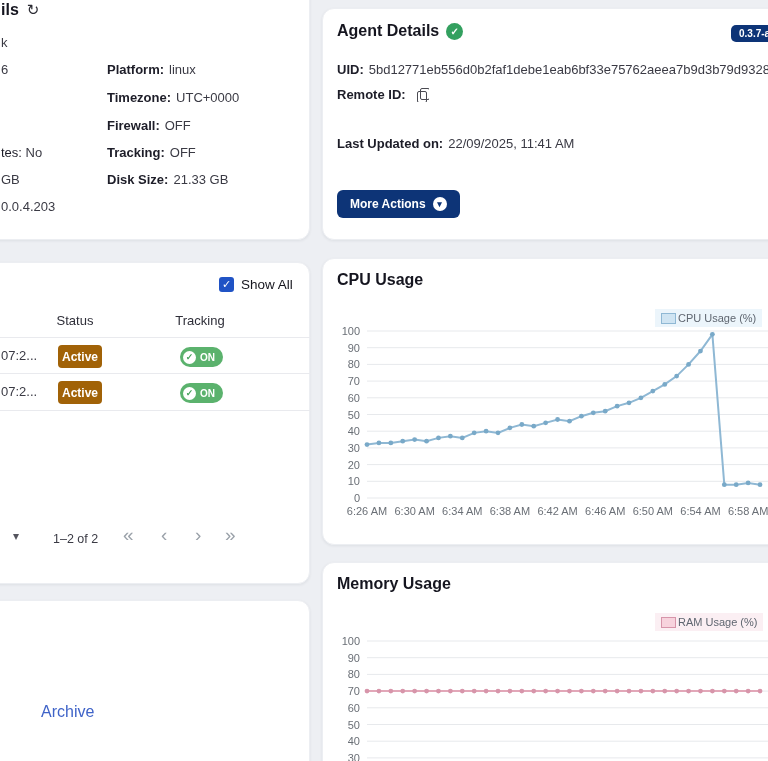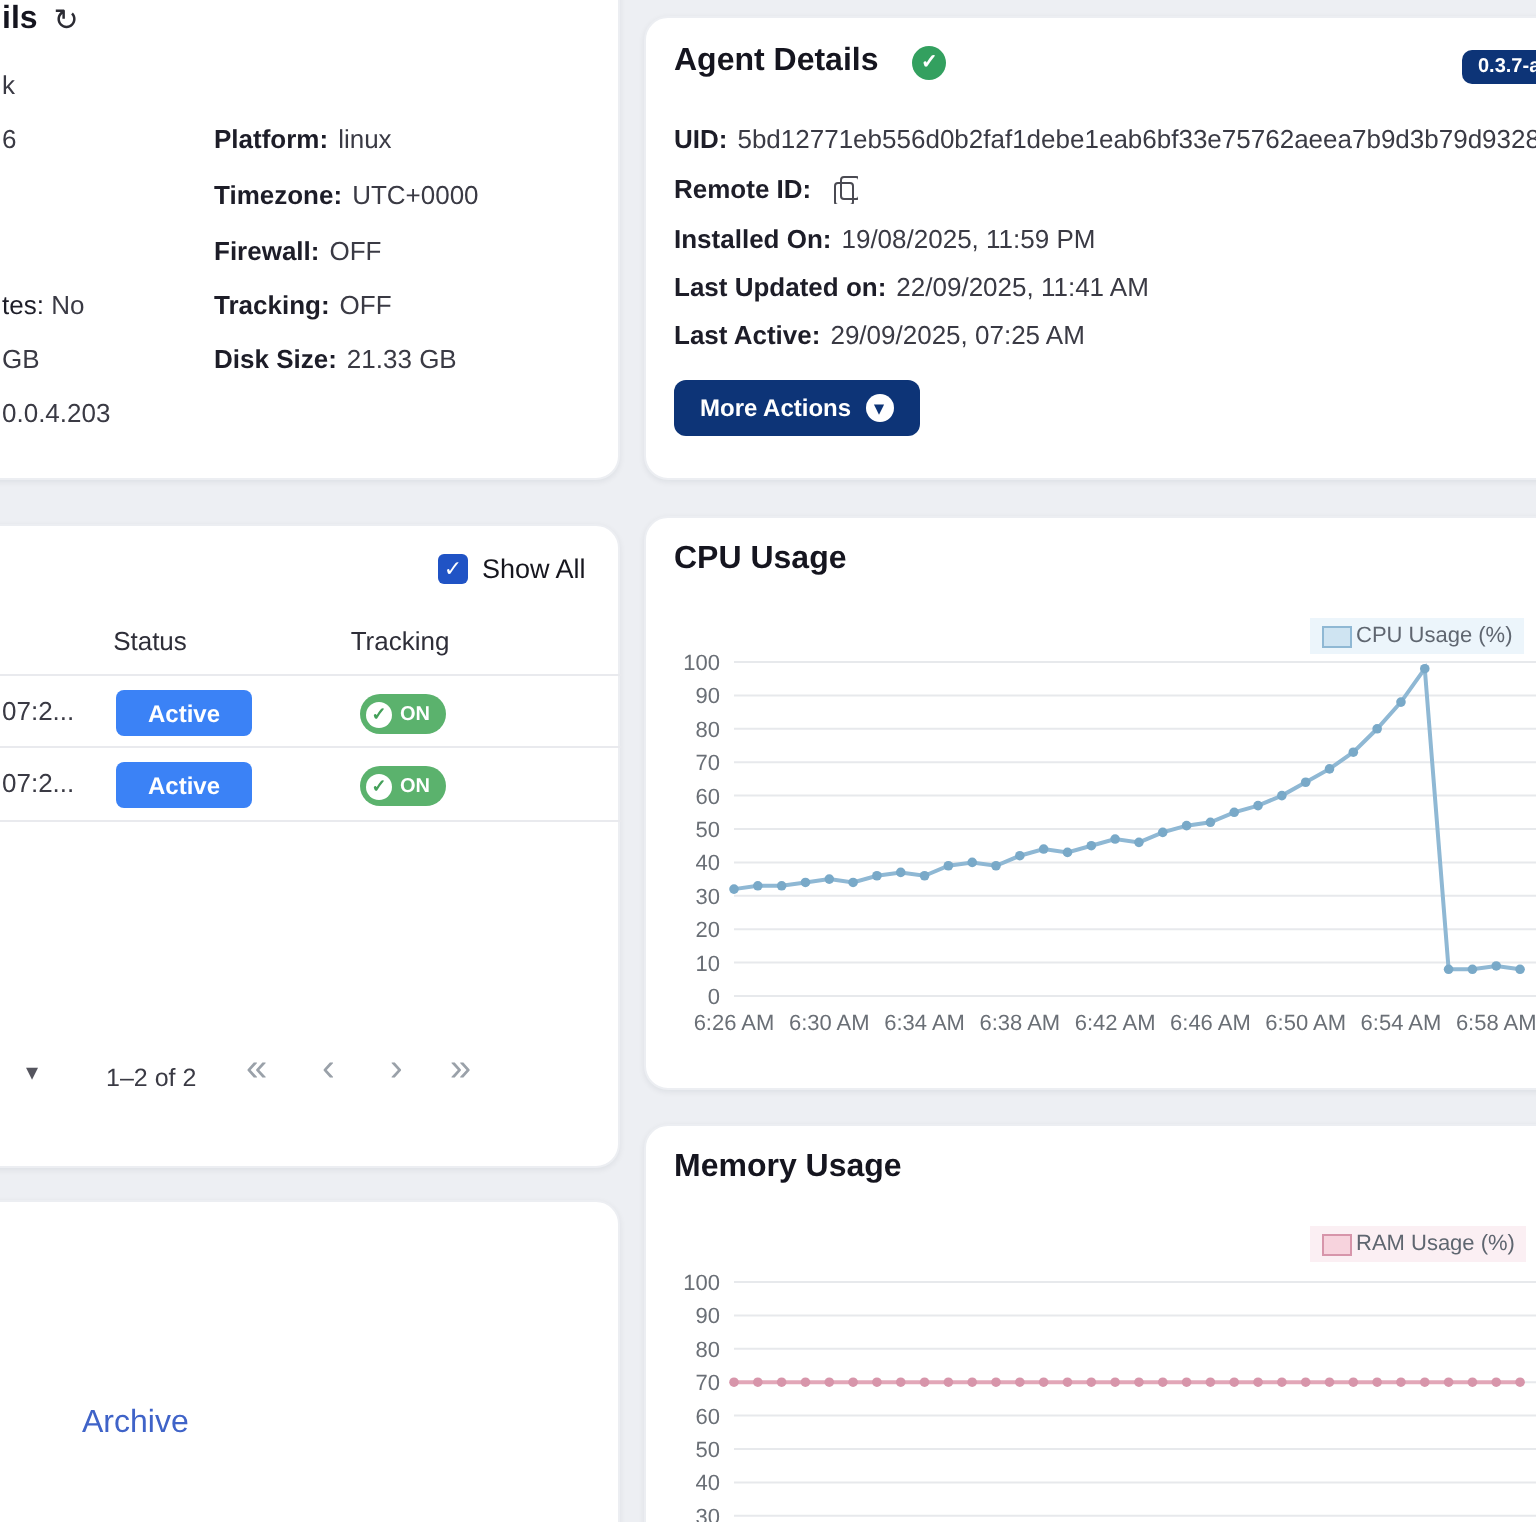--- a/index.html
+++ b/index.html
@@ -12,21 +12,21 @@
   .host-title{position:absolute;left:140px;top:16px;display:flex;align-items:center;gap:8px;
               font-size:16px;font-weight:700;color:#15151f}
   .refresh{font-size:15px;font-weight:400;color:#2b2b33;cursor:pointer}
   .frag{position:absolute;left:140px;font-size:13px;color:#3a3a44;white-space:nowrap}
   .frag b{font-weight:400;color:#1d1d28}
   .drow{position:absolute;left:246px;font-size:13px;white-space:nowrap}
   .lbl{font-weight:700;color:#1d1d28;margin-right:5px}
   .val{color:#3a3a44}
 
   
-  .agent-title{position:absolute;left:14px;top:13px;display:flex;align-items:center;gap:17px;
+  .agent-title{position:absolute;left:14px;top:13px;display:flex;align-items:center;gap:7px;
                font-size:16px;font-weight:700;color:#15151f}
   .ccheck{display:inline-flex;width:17px;height:17px;border-radius:50%;background:#33a05f;color:#fff;
           font-size:10px;align-items:center;justify-content:center;font-weight:700}
   .vbadge{position:absolute;left:408px;top:16px;background:#0d3477;color:#fff;font-size:10px;
           font-weight:700;padding:3px 8px;border-radius:5px;white-space:nowrap}
   .arow{position:absolute;left:14px;font-size:13px;white-space:nowrap;max-width:448px;overflow:hidden;
         display:flex;align-items:center}
   .copy{position:relative;width:12px;height:14px;display:inline-block;margin-left:6px;cursor:pointer}
   .copy::before,.copy::after{content:"";position:absolute;border:1.4px solid #4a4a52;border-radius:2px;
         width:8px;height:10px}
@@ -40,22 +40,22 @@
   .mcirc{width:14px;height:14px;border-radius:50%;background:#fff;color:#0d3477;font-size:9px;
          display:flex;align-items:center;justify-content:center;font-weight:700;line-height:1}
 
   
   .cbx{position:absolute;left:358px;top:14px;width:15px;height:15px;background:#2053c5;border-radius:3px;
        color:#fff;font-size:11px;display:flex;align-items:center;justify-content:center;cursor:pointer}
   .cbx-label{position:absolute;left:380px;top:14px;font-size:13.5px;color:#16161e}
   .th{position:absolute;top:50px;font-size:13px;color:#2e2e38;font-weight:500;text-align:center}
   .hr{position:absolute;left:0;width:450px;height:1px;background:#e9eaee}
   .rtime{position:absolute;left:140px;font-size:13px;color:#3a3a44;white-space:nowrap}
-  .badge-active{position:absolute;display:flex;align-items:center;justify-content:center;width:68px;
-       height:23px;background:#3b82f6;border-radius:4px;color:#fff;font-size:12px;font-weight:700}
+  .badge-active{position:absolute;display:flex;align-items:center;justify-content:center;width:44px;
+       height:23px;background:#a16207;border-radius:4px;color:#fff;font-size:12px;font-weight:700}
   .onpill{position:absolute;display:flex;align-items:center;gap:4px;height:20px;padding:0 8px 0 3px;
        background:#5bb26d;border-radius:11px}
   .oncheck{width:13px;height:13px;background:#fff;border-radius:50%;color:#44a05a;font-size:9px;
        display:flex;align-items:center;justify-content:center;font-weight:700;line-height:1}
   .ontext{color:#fff;font-size:10px;font-weight:700}
   .pgcaret{position:absolute;left:152px;top:266px;font-size:12px;color:#55555e;cursor:pointer}
   .pgtext{position:absolute;left:192px;top:269px;font-size:12.5px;color:#3a3a44}
   .pgbtn{position:absolute;top:262px;font-size:19px;color:#9aa1a9;cursor:pointer;line-height:1}
 
   
@@ -119,31 +119,23 @@
   <span class="vbadge">0.3.7-a0</span>
 
   <div class="arow" style="top:53px">
     <span class="lbl">UID:</span>
     <span class="val">5bd12771eb556d0b2faf1debe1eab6bf33e75762aeea7b9d3b79d9328059d277</span>
   </div>
   <div class="arow" style="top:78px">
     <span class="lbl">Remote ID:</span>
     <span class="copy"></span>
   </div>
-  <div class="arow" style="top:103px">
-    <span class="lbl">Installed On:</span>
-    <span class="val">19/08/2025, 11:59 PM</span>
-  </div>
   <div class="arow" style="top:127px">
     <span class="lbl">Last Updated on:</span>
     <span class="val">22/09/2025, 11:41 AM</span>
-  </div>
-  <div class="arow" style="top:151px">
-    <span class="lbl">Last Active:</span>
-    <span class="val">29/09/2025, 07:25 AM</span>
   </div>
 
   <div class="btnrow">
     <button class="btn">
       <span>More Actions</span>
       <span class="mcirc">▾</span>
     </button>
   </div>
 </section>
 

